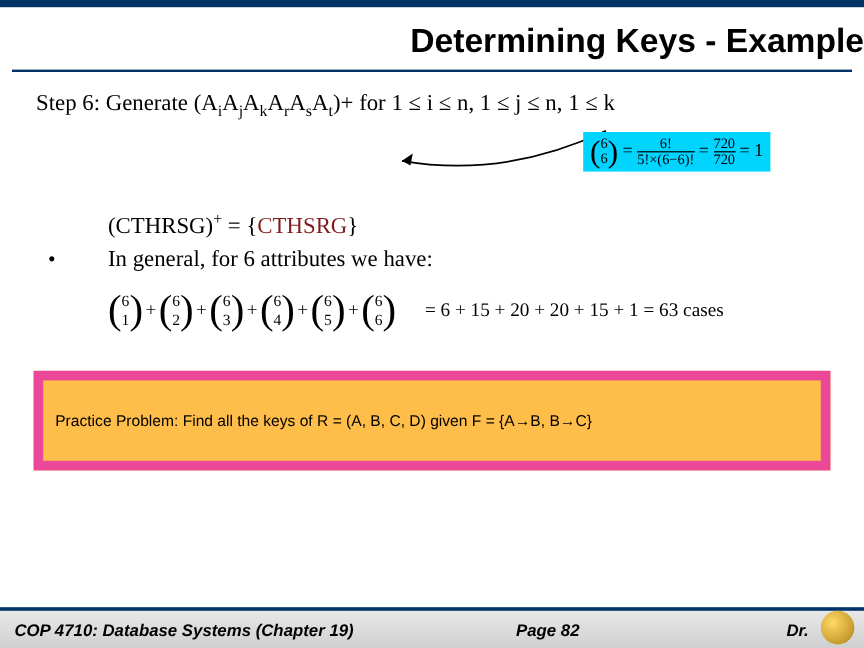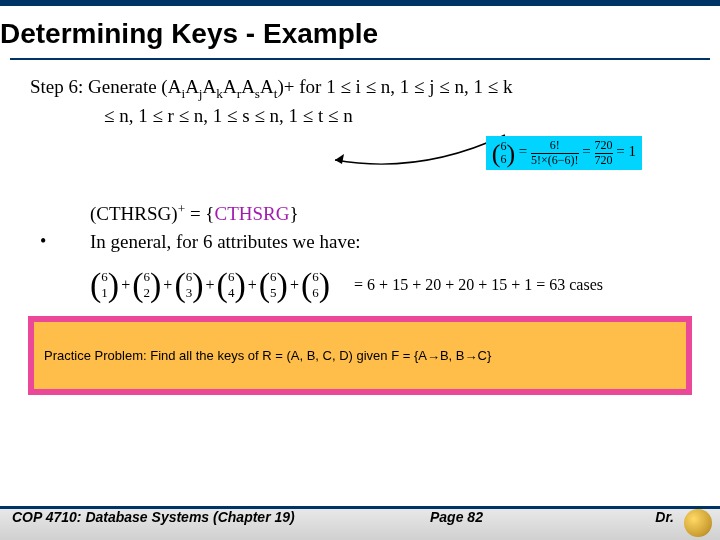--- a/index.html
+++ b/index.html
@@ -1,55 +1,54 @@
 <!DOCTYPE html>
 <html><head>
 <meta charset="utf-8">
 <style>
 *{margin:0;padding:0;box-sizing:border-box}
 body{width:720px;height:540px;font-family:"Times New Roman",serif;background:#fff;position:relative;overflow:hidden}
 .topbar{height:6px;background:#003366}
-.title{text-align:left;font-size:28px;font-family:Arial,sans-serif;color:#000;margin-top:12px;margin-bottom:8px}
+.title{text-align:right;font-size:28px;font-family:Arial,sans-serif;color:#000;margin-top:12px;margin-bottom:8px}
 .divider{height:2px;background:#003366;margin:0 10px 14px}
 .content{padding:0 30px;font-size:19px;line-height:1.35}
 .step{margin-bottom:6px}
 .step .indent{margin-left:74px}
 .formula-area{position:relative;height:58px;margin-bottom:8px}
 .arrow-svg{position:absolute;left:300px;top:-4px;width:180px;height:42px}
 .formula-box{position:absolute;right:48px;top:2px;background:#00d4ff;padding:3px 6px;font-size:15px}
 .formula-box .paren{display:inline-block;font-size:26px;vertical-align:middle;line-height:0.5}
 .formula-box .stack{display:inline-block;vertical-align:middle;font-size:12px;line-height:1.1;text-align:center}
 .closure{margin-left:60px;margin-bottom:2px}
-.closure .red{color:#a21caf}
+.closure .red{color:#7f1d1d}
 .superkey-note{margin-left:60px;margin-bottom:24px}
 .bullet-row{display:flex;align-items:flex-start;margin-bottom:14px}
 .bullet-row .dot{width:60px;text-align:left;padding-left:10px;font-size:18px}
 .sum-formula{margin-left:60px;font-size:16px;display:flex;align-items:center;gap:2px}
 .binom{display:inline-flex;align-items:center}
 .binom .bp{font-size:34px;line-height:0.8}
 .binom .bs{display:inline-flex;flex-direction:column;font-size:13px;line-height:1.2;text-align:center}
-.practice-box{margin:16px 28px 0;border:6px solid #ec4899;background:#ffbd4a;padding:26px 10px;font-family:Arial,sans-serif;font-size:13px}
-.footer{position:absolute;bottom:0;left:0;right:0;height:34px;border-top:3px solid #003366;background:linear-gradient(#e8e8e8,#d0d0d0);display:flex;font-family:Arial,sans-serif;font-size:14px;font-style:italic;font-weight:bold;padding:0 12px}
+.practice-box{margin:34px 28px 0;border:8px solid #ec4899;background:#ffbd4a;padding:26px 10px;font-family:Arial,sans-serif;font-size:13px}
+.footer{position:absolute;bottom:0;left:0;right:0;height:34px;border-top:3px solid #003366;background:linear-gradient(#e8e8e8,#d0d0d0);display:flex;align-items:center;font-family:Arial,sans-serif;font-size:14px;font-style:italic;font-weight:bold;padding:0 12px}
 .footer .page{position:absolute;left:430px}
 .footer .dr{position:absolute;right:46px}
 .logo{position:absolute;right:8px;bottom:3px;width:28px;height:28px;border-radius:50%;background:radial-gradient(circle at 35% 35%,#ffd966 0%,#c89b2e 70%,#8a6a1e 100%)}
 sub{font-size:0.7em}
 sup{font-size:0.7em}
 </style>
 </head>
 <body>
 
 <div class="topbar"></div>
 <h1 class="title">Determining Keys - Example</h1>
 <div class="divider"></div>
 
 <div class="content">
   <div class="step">
     <span>Step 6: Generate (A</span><sub>i</sub><span>A</span><sub>j</sub><span>A</span><sub>k</sub><span>A</span><sub>r</sub><span>A</span><sub>s</sub><span>A</span><sub>t</sub><span>)+ for 1 ≤ i ≤ n, 1 ≤ j ≤ n, 1 ≤ k</span>
-    <div class="indent">≤ n, 1 ≤ r ≤ n, 1 ≤ s ≤ n, 1 ≤ t ≤ n</div>
   </div>
 
   <div class="formula-area">
     <svg class="arrow-svg" viewBox="0 0 180 42">
         <path d="M175 5 Q90 45 5 30" stroke="#000" stroke-width="1.4" fill="none"></path>
         <path d="M5 30 L14 24 L12 34 Z" fill="#000"></path>
       </svg>
     <div class="formula-box">
       <span class="paren">(</span><span class="stack"><span>6</span><br><span>6</span></span><span class="paren">)</span>
       <span>=</span>

